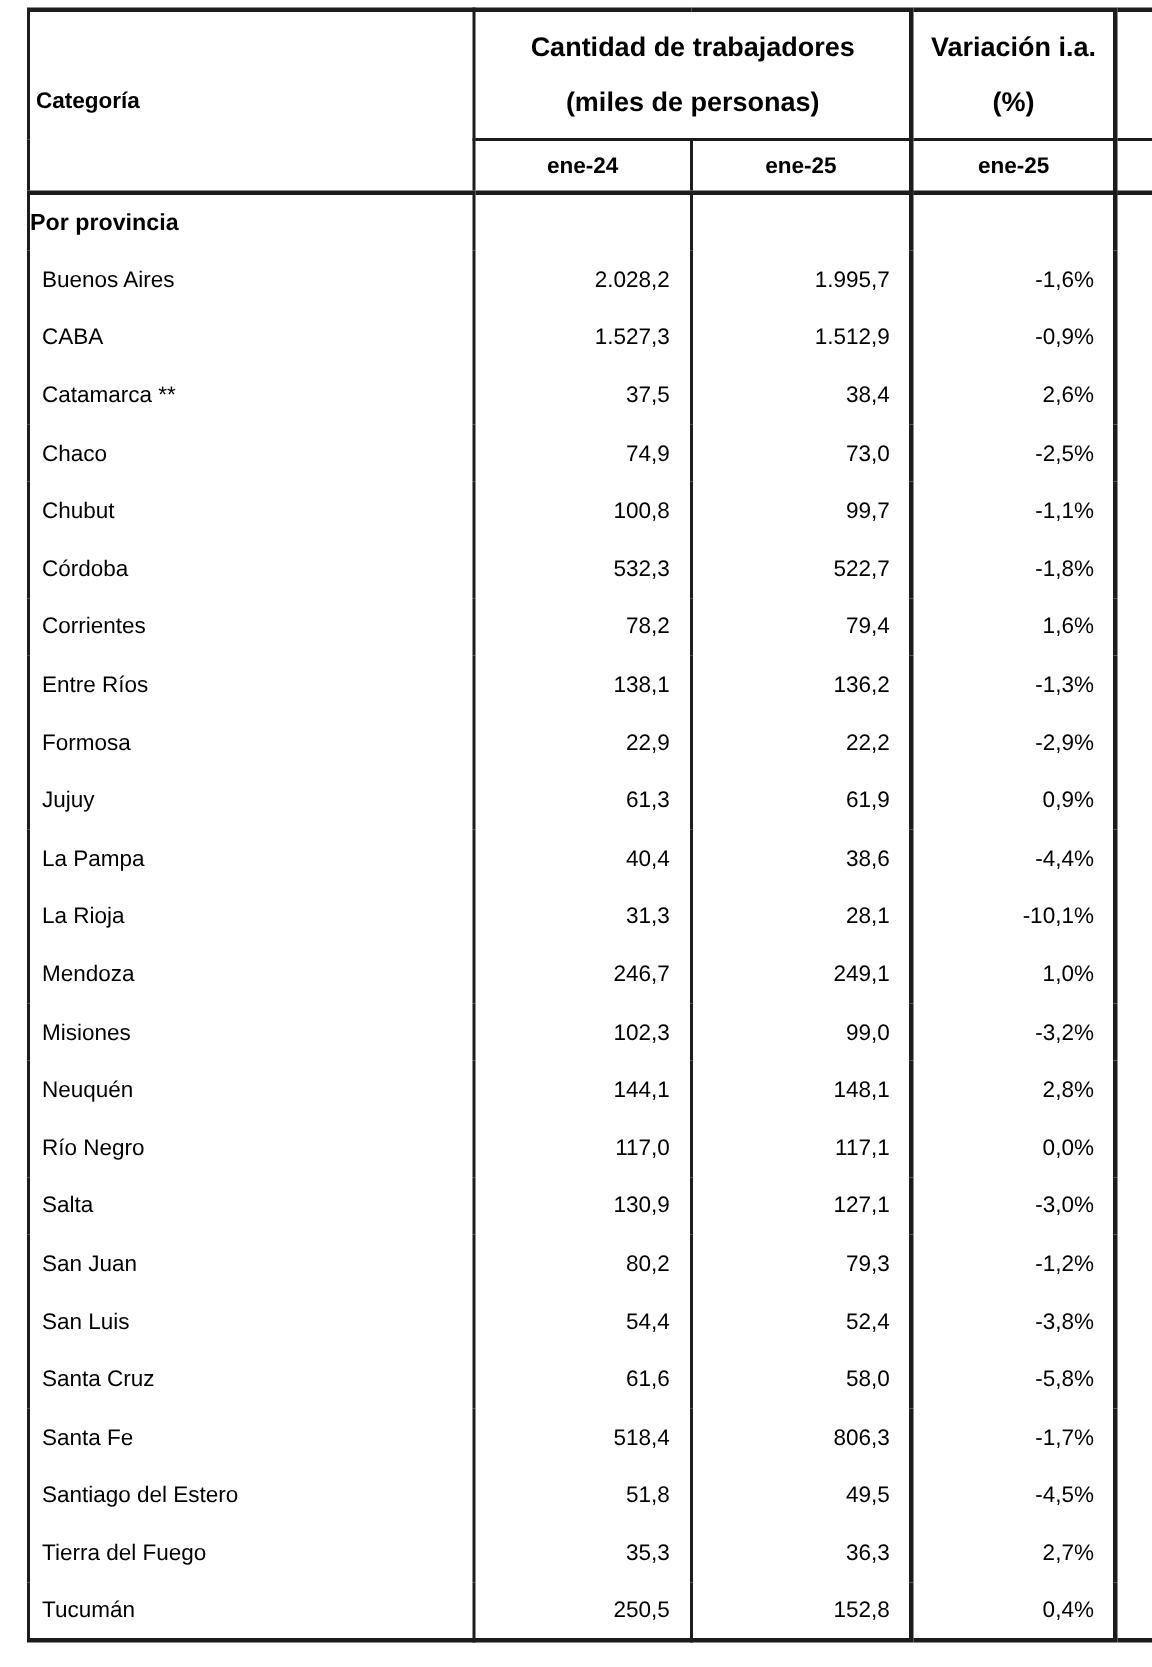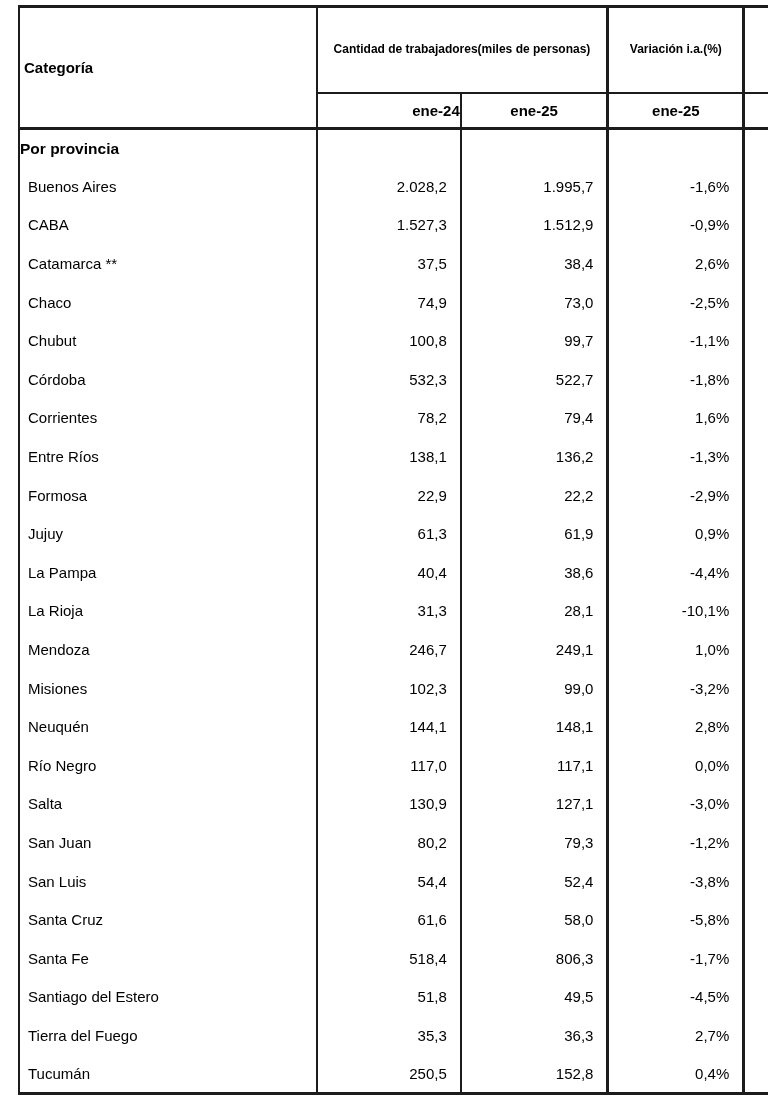--- a/index.html
+++ b/index.html
@@ -18,43 +18,43 @@
     table-layout: fixed;
     border-left: 2px solid #1c1c1c;
     border-top: 3px solid #1c1c1c;
     border-bottom: 3px solid #1c1c1c;
   }
   td, th { padding: 0; font-size: 15px; vertical-align: middle; }
   th { font-weight: bold; }
 
   
   .col1 { border-right: 2px solid #1c1c1c; }
-  .col2 { border-right: 2px solid #1c1c1c; text-align: right; }
+  .col2 { border-right: 2px solid #1c1c1c; }
   .col3 { border-right: 3px solid #1c1c1c; }
   .col4 { border-right: 3px solid #1c1c1c; }
   .col5 { border-right: none; }
 
   
   tr.r1 { height: 86px; }
   tr.r2 { height: 36px; }
   tr.r1 th.h-line { border-bottom: 2px solid #1c1c1c; }
   tr.r2 th { border-bottom: 3px solid #1c1c1c; }
   th.th-cat {
     text-align: left;
     padding-left: 4px;
     border-bottom: 3px solid #1c1c1c;
     font-size: 15px;
   }
   .group-head {
     display: flex;
-    flex-direction: row;
+    flex-direction: column;
     justify-content: center;
     align-items: center;
     line-height: 37px;
-    font-size: 12px;
+    font-size: 18px;
   }
 
   
   tbody tr { height: 38.6px; }
   tr.section-row td { font-weight: bold; text-align: left; font-size: 15.5px; }
   .c-name { text-align: left; padding-left: 8px; }
   .num { text-align: right; padding-right: 13px; }
 </style>
 </head>
 <body>

